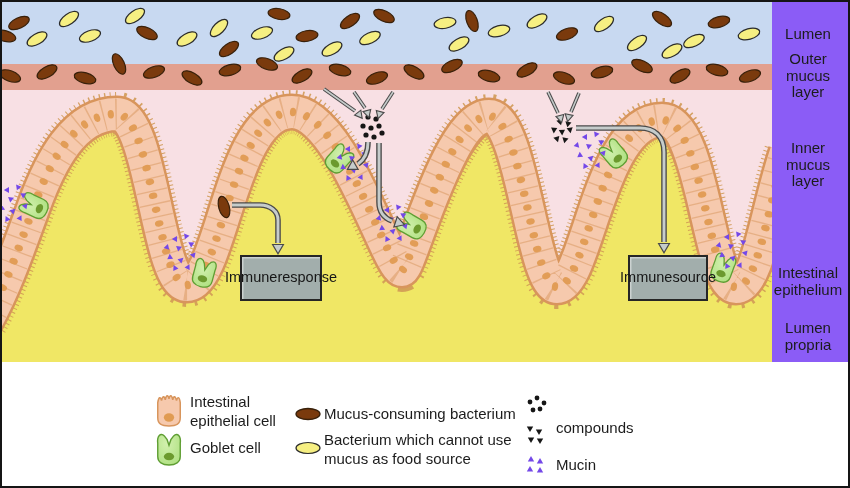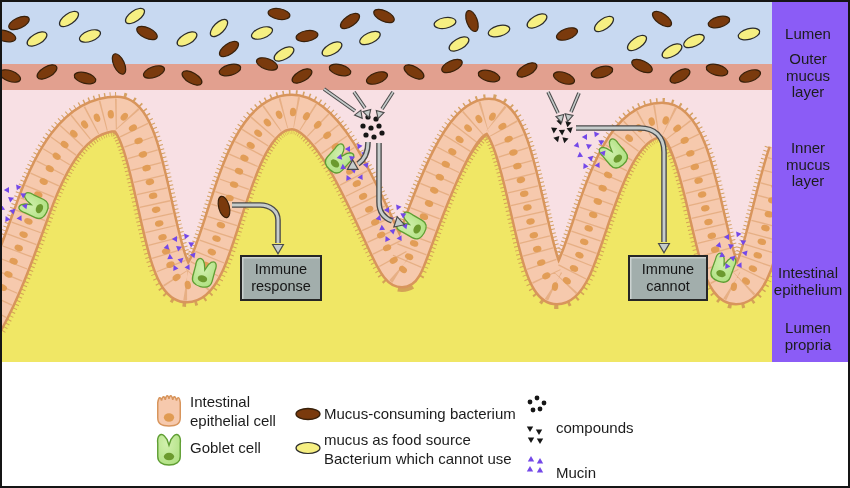--- a/index.html
+++ b/index.html
@@ -6,21 +6,21 @@
   .figure{position:relative;width:850px;height:488px;box-sizing:border-box;
     border:2px solid var(--c-border,#151515);background:#8b5cf6;overflow:hidden;
     font-family:"Liberation Sans","DejaVu Sans",sans-serif;color:var(--c-text,#1c1c1c);}
   #diagram-svg{position:absolute;left:0;top:0;display:block;}
   .rlabel{position:absolute;left:764px;width:84px;text-align:center;
     font-size:15px;line-height:16.5px;color:var(--c-text,#1c1c1c);}
   .rlabel span{display:block;}
   .ibox{position:absolute;background:var(--c-box-fill,#9caaa7);
     border:2px solid var(--c-box-border,#262626);
     box-shadow:inset 1.5px 1.5px 0 rgba(255,255,255,.45);
-    display:flex;flex-direction:column;align-items:center;justify-content:center;
+    display:flex;align-items:center;justify-content:center;
     font-size:14.5px;line-height:17.5px;color:#161616;box-sizing:border-box;}
   .ibox span{display:block;}
   .legend-area{position:absolute;left:0;top:360px;width:850px;height:126px;background:#fff;}
   .licon{position:absolute;}
   .litem{position:absolute;font-size:15px;line-height:18.5px;color:var(--c-text,#1c1c1c);}
   .litem span{display:block;white-space:nowrap;}
 </style>
 </head>
 <body>
 
@@ -370,21 +370,21 @@
       <span>propria</span>
     </div>
   </div>
 
   <div class="ibox" style="left:238px;top:253px;width:82px;height:46px">
     <span>Immune</span>
     <span>response</span>
   </div>
   <div class="ibox" style="left:626px;top:253px;width:80px;height:46px">
     <span>Immune</span>
-    <span>cannot</span>
+    <span>source</span>
   </div>
 
   <div class="legend-area">
 
     <svg class="licon" style="left:152px;top:31px" width="30" height="36" viewBox="0 0 32 38">
       <path d="M4 26 C4 33 8 35 16 35 C24 35 28 33 28 26 L28 10 C27 3 25 4 24 8 C23 3 21 2 20 7 C19 2 17 1 16 6 C15 1 13 2 12 7 C11 2 9 3 8 8 C7 3 5 4 4 10 Z" style="fill:var(--c-cell-fill,#f6c9ad);stroke:var(--c-cell-outline,#d8955c);stroke-width:1.6"></path>
       <ellipse cx="16" cy="26" rx="5.5" ry="4.5" style="fill:var(--c-nucleus,#e09b52)"></ellipse>
     </svg>
     <div class="litem" style="left:188px;top:31px">
       <span>Intestinal</span>
@@ -403,22 +403,22 @@
       <ellipse cx="16" cy="9" rx="12" ry="5.5" style="fill:var(--c-bacterium-brown,#7a3a0d);stroke:var(--c-bacterium-brown-outline,#38200a);stroke-width:1.3"></ellipse>
     </svg>
     <div class="litem" style="left:322px;top:43px">
       <span>Mucus-consuming bacterium</span>
     </div>
 
     <svg class="licon" style="left:290px;top:77px" width="32" height="18" viewBox="0 0 32 18">
       <ellipse cx="16" cy="9" rx="12" ry="5.5" style="fill:var(--c-bacterium-yellow,#f6ef82);stroke:var(--c-bacterium-yellow-outline,#2b2b2b);stroke-width:1.2"></ellipse>
     </svg>
     <div class="litem" style="left:322px;top:69px">
+      <span>Bacterium which cannot use</span>
       <span>mucus as food source</span>
-      <span>Bacterium which cannot use</span>
     </div>
 
     <svg class="licon" style="left:523px;top:32px" width="26" height="22" viewBox="0 0 26 22">
       <circle cx="5" cy="8" r="2.4" style="fill:var(--c-lps-black,#161616)"></circle>
       <circle cx="12" cy="4" r="2.4" style="fill:var(--c-lps-black,#161616)"></circle>
       <circle cx="19" cy="9" r="2.4" style="fill:var(--c-lps-black,#161616)"></circle>
       <circle cx="8" cy="16" r="2.4" style="fill:var(--c-lps-black,#161616)"></circle>
       <circle cx="15" cy="15" r="2.4" style="fill:var(--c-lps-black,#161616)"></circle>
     </svg>
 
@@ -431,18 +431,18 @@
     <div class="litem" style="left:554px;top:57px">
       <span>compounds</span>
     </div>
 
     <svg class="licon" style="left:524px;top:92px" width="26" height="22" viewBox="0 0 26 22">
       <polygon points="5,2 8.2,7.4 1.8,7.4" style="fill:var(--c-mucin,#7448e8)"></polygon>
       <polygon points="14,4 17.2,9.4 10.8,9.4" style="fill:var(--c-mucin,#7448e8)"></polygon>
       <polygon points="4,12 7.2,17.4 0.8,17.4" style="fill:var(--c-mucin,#7448e8)"></polygon>
       <polygon points="14,13 17.2,18.4 10.8,18.4" style="fill:var(--c-mucin,#7448e8)"></polygon>
     </svg>
-    <div class="litem" style="left:554px;top:102px">
+    <div class="litem" style="left:554px;top:94px">
       <span>Mucin</span>
     </div>
 
   </div>
 </div>
 
 </body></html>

